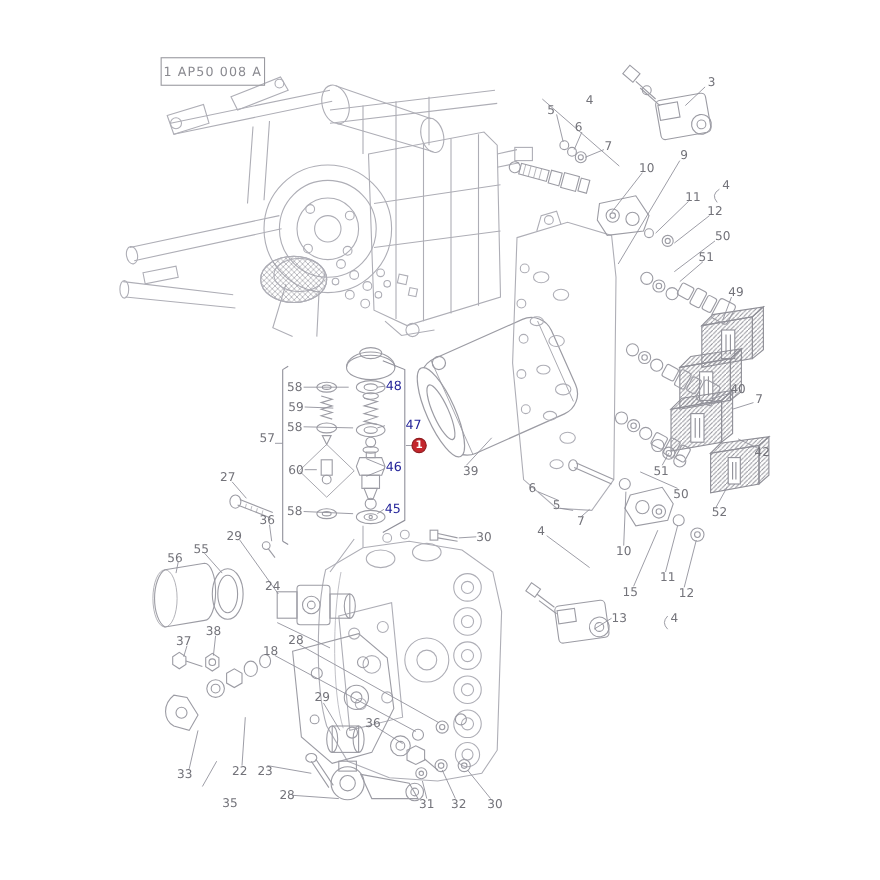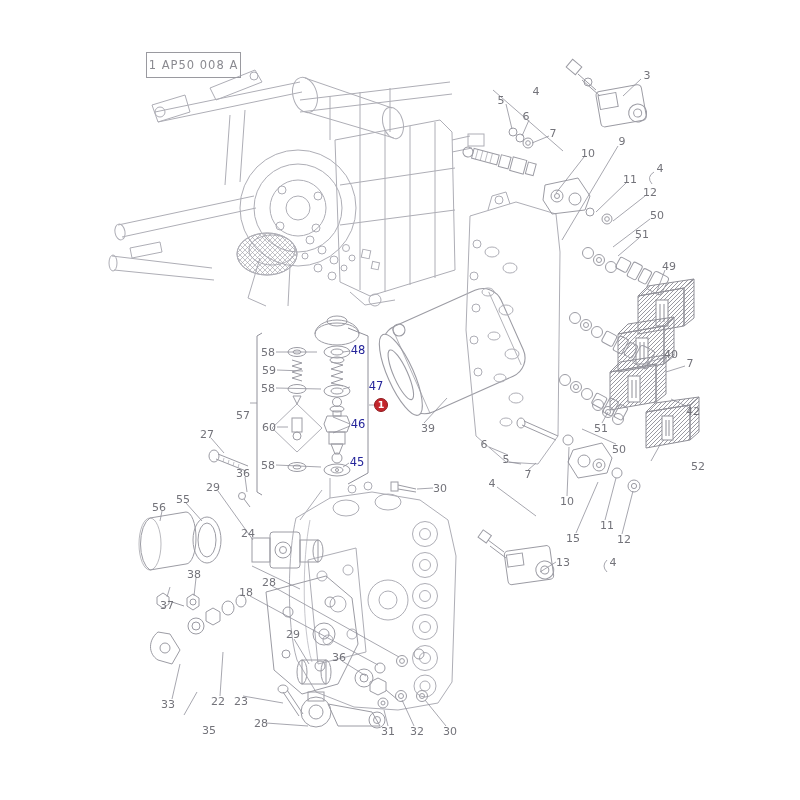--- a/index.html
+++ b/index.html
@@ -415,51 +415,51 @@
       <span class="callout" style="left: 630px; top: 179px;">11</span>
       <span class="callout" style="left: 650px; top: 192px;">12</span>
       <span class="callout" style="left: 657px; top: 215px;">50</span>
       <span class="callout" style="left: 642px; top: 234px;">51</span>
       <span class="callout" style="left: 669px; top: 266px;">49</span>
       <span class="callout" style="left: 671px; top: 354px;">40</span>
       <span class="callout" style="left: 690px; top: 363px;">7</span>
       <span class="callout" style="left: 693px; top: 411px;">42</span>
       <span class="callout" style="left: 601px; top: 428px;">51</span>
       <span class="callout" style="left: 619px; top: 449px;">50</span>
-      <span class="callout" style="left: 654px; top: 466px; margin-left: 44px;">52</span>
+      <span class="callout" style="left: 654px; top: 466px;">52</span>
       <span class="callout" style="left: 484px; top: 444px;">6</span>
       <span class="callout" style="left: 506px; top: 459px;">5</span>
       <span class="callout" style="left: 528px; top: 474px;">7</span>
       <span class="callout" style="left: 492px; top: 483px;">4</span>
       <span class="callout" style="left: 567px; top: 501px;">10</span>
       <span class="callout" style="left: 607px; top: 525px;">11</span>
       <span class="callout" style="left: 573px; top: 538px;">15</span>
       <span class="callout" style="left: 624px; top: 539px;">12</span>
       <span class="callout" style="left: 563px; top: 562px;">13</span>
       <span class="callout" style="left: 613px; top: 562px;">4</span>
       <span class="callout" style="left: 268px; top: 352px;">58</span>
       <span class="callout" style="left: 269px; top: 370px;">59</span>
       <span class="callout" style="left: 268px; top: 388px;">58</span>
-      <span class="callout" style="left: 243px; top: 415px;">57</span>
+      <span class="callout" style="left: 243px; top: 398px;">57</span>
       <span class="callout" style="left: 269px; top: 427px;">60</span>
       <span class="callout" style="left: 268px; top: 465px;">58</span>
       <span class="callout blue" style="left: 358px; top: 351px;">48</span>
       <span class="callout blue" style="left: 376px; top: 387px;">47</span>
       <span class="callout blue" style="left: 358px; top: 425px;">46</span>
       <span class="callout blue" style="left: 357px; top: 463px;">45</span>
       <span class="callout badge" style="left: 381px; top: 405px;">1</span>
       <span class="callout" style="left: 428px; top: 428px;">39</span>
       <span class="callout" style="left: 207px; top: 434px;">27</span>
       <span class="callout" style="left: 243px; top: 473px;">36</span>
       <span class="callout" style="left: 213px; top: 487px;">29</span>
       <span class="callout" style="left: 159px; top: 507px;">56</span>
       <span class="callout" style="left: 183px; top: 499px;">55</span>
       <span class="callout" style="left: 248px; top: 533px;">24</span>
       <span class="callout" style="left: 194px; top: 574px;">38</span>
-      <span class="callout" style="left: 167px; top: 605px; text-align: right;">37</span>
+      <span class="callout" style="left: 167px; top: 583px; text-align: right;">37</span>
       <span class="callout" style="left: 269px; top: 582px;">28</span>
       <span class="callout" style="left: 246px; top: 592px;">18</span>
       <span class="callout" style="left: 440px; top: 488px;">30</span>
       <span class="callout" style="left: 293px; top: 634px;">29</span>
       <span class="callout" style="left: 339px; top: 657px;">36</span>
       <span class="callout" style="left: 168px; top: 704px;">33</span>
       <span class="callout" style="left: 218px; top: 701px;">22</span>
       <span class="callout" style="left: 241px; top: 701px;">23</span>
       <span class="callout" style="left: 181px; top: 730px; margin-left: 28px;">35</span>
       <span class="callout" style="left: 261px; top: 723px;">28</span>

